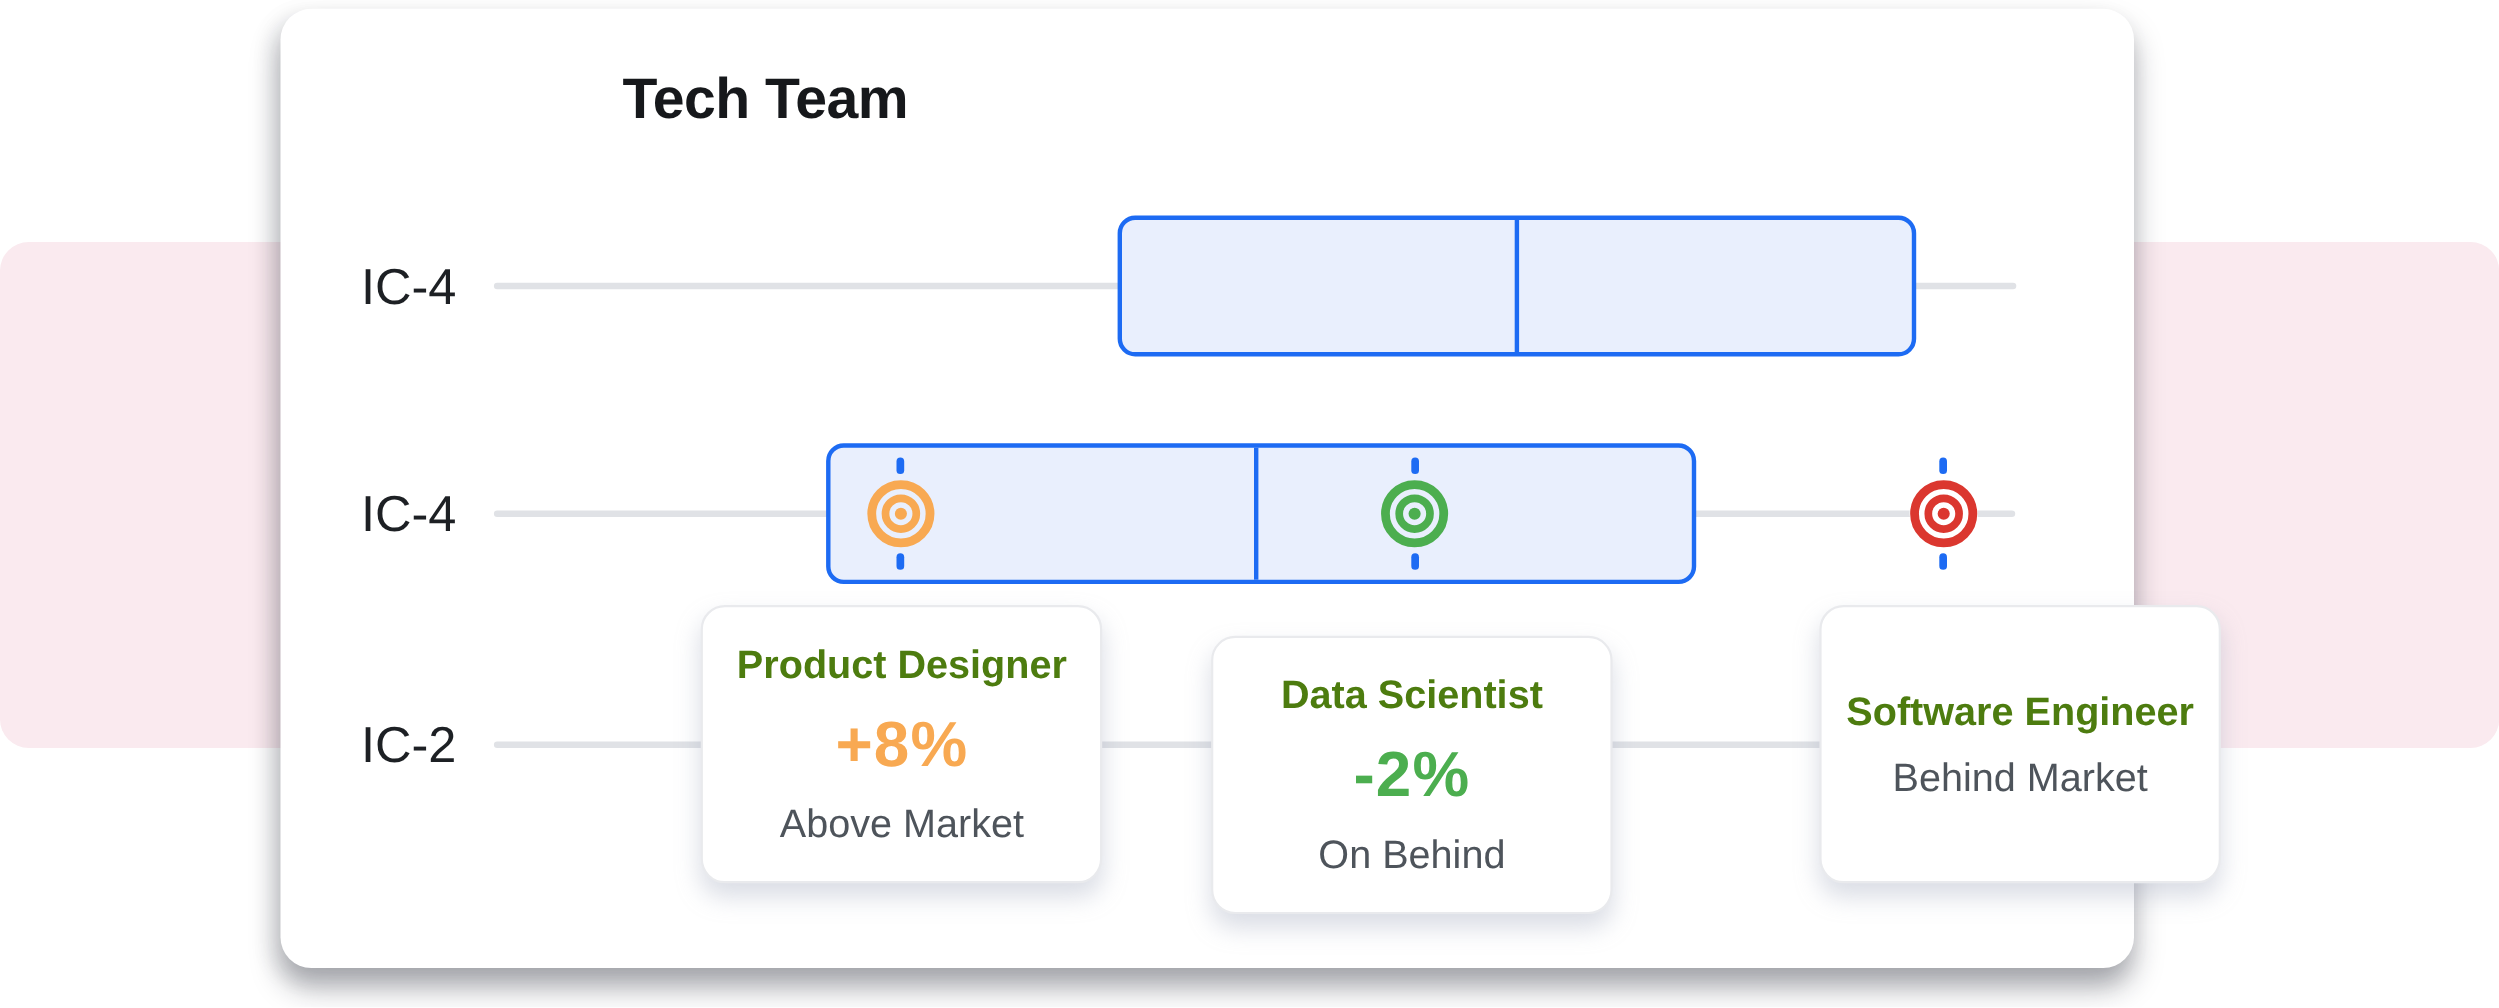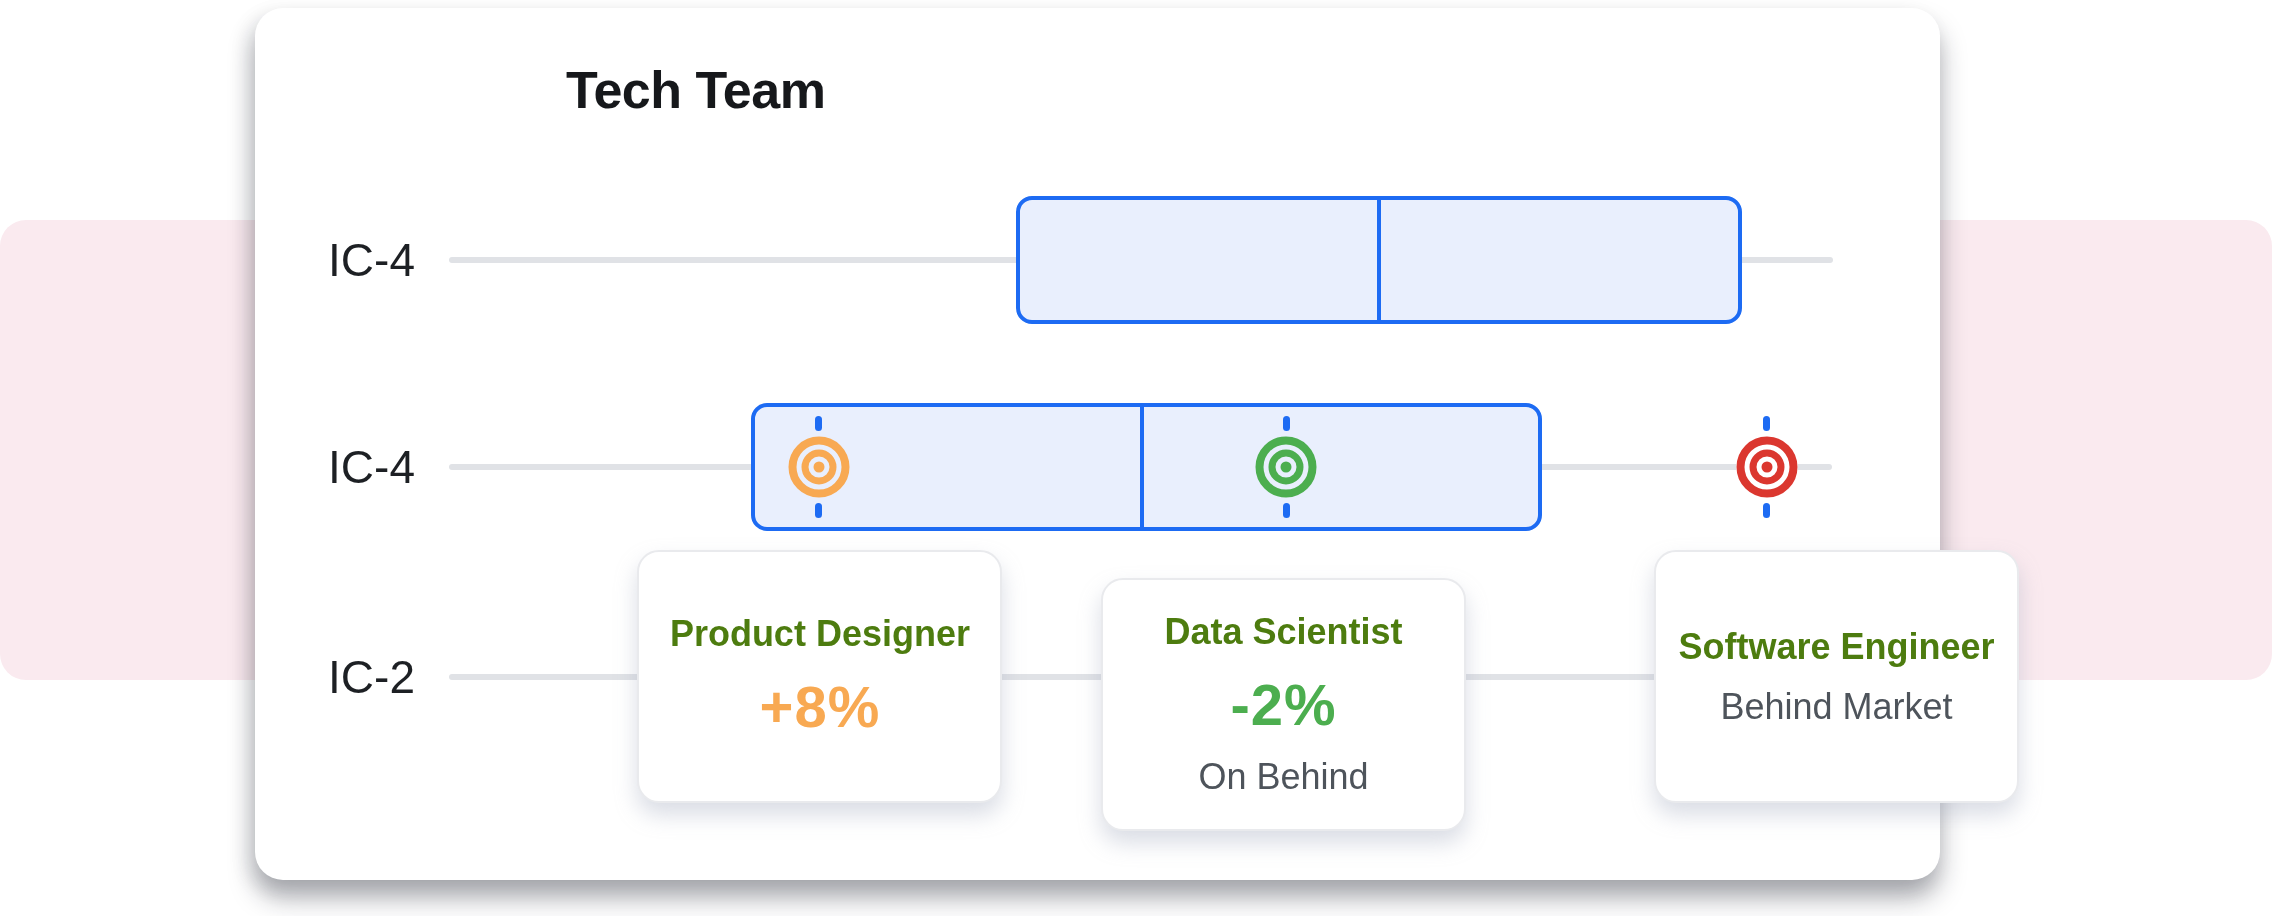--- a/index.html
+++ b/index.html
@@ -166,20 +166,21 @@
   </div>
 
   <div class="bp-row" style="top: 677px;">
     <div class="row-label">IC-2</div>
     <div class="whisker-line" style="left: 449px; width: 1384px;"></div>
   </div>
 
   <div class="card" id="card-0" style="left: 637.412px;">
     <div class="card-role">Product Designer</div>
     <div class="card-value" style="color: rgb(248, 169, 82);">+8%</div>
+    <div class="card-status">Above Market</div>
   </div>
 
   <div class="card" id="card-1" style="left: 1101.05px; margin-top: 28px;">
     <div class="card-role">Data Scientist</div>
     <div class="card-value" style="color: rgb(76, 174, 79);">-2%</div>
     <div class="card-status">On Behind</div>
   </div>
 
   <div class="card" id="card-2" style="left: 1654px;">
     <div class="card-role">Software Engineer</div>

